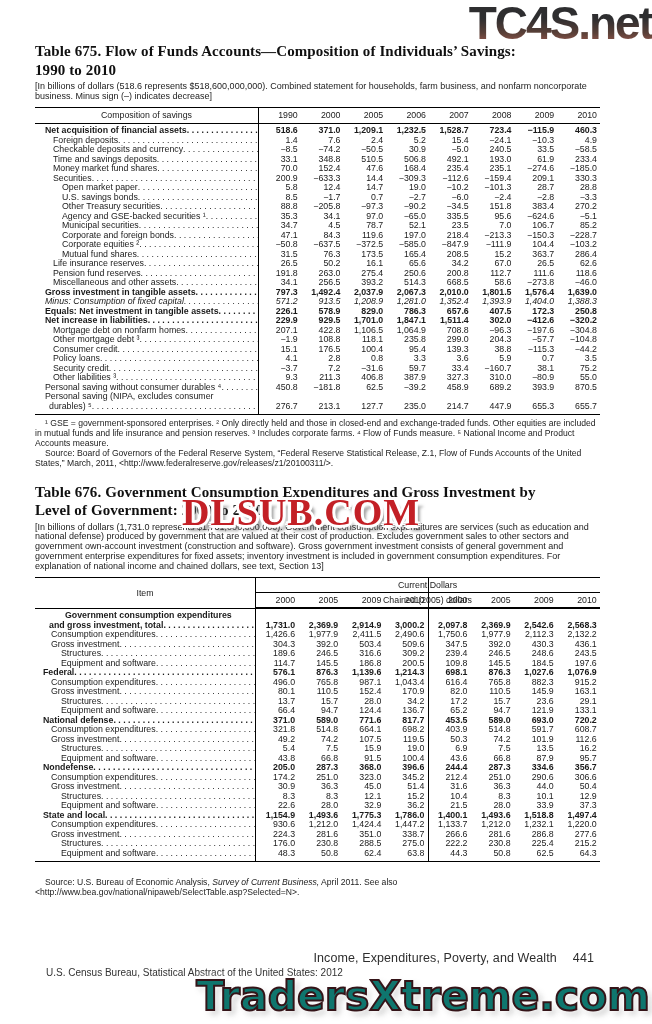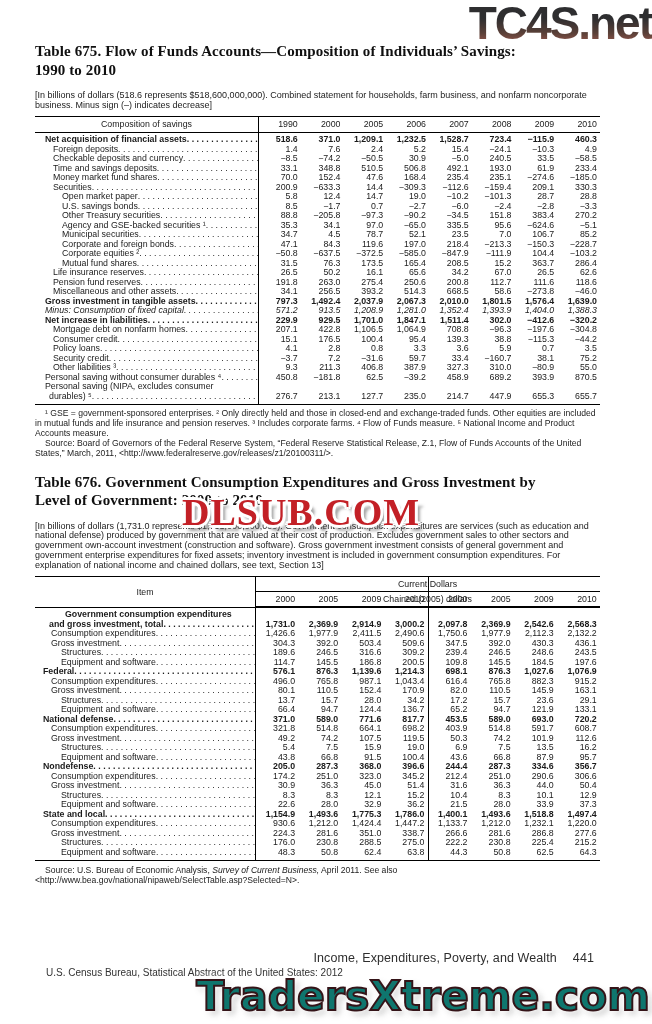--- a/index.html
+++ b/index.html
@@ -11,21 +11,21 @@
 
   
   .tbl-title{
     font-family:"Liberation Serif",serif;font-weight:bold;color:#101010;
     font-size:15px;line-height:18.5px;letter-spacing:.1px;margin:0;
   }
   #t675-title{margin-top:42px;}
   #t676-title{margin-top:14px;}
 
   
-  .note{font-size:9px;line-height:9.8px;margin-top:12px;color:#222;}
+  .note{font-size:9px;line-height:9.8px;margin-top:3px;color:#222;}
 
   
   .tbl{position:relative;margin-top:5px;border-bottom:1.4px solid #000;font-size:8.8px;}
   .vr{position:absolute;top:0;bottom:0;width:1px;background:#000;}
   .thead675{display:flex;align-items:center;height:15px;border-top:1.4px solid #000;border-bottom:.8px solid #000;}
   .thead675 .hstub{width:223px;text-align:center;}
   .t676-head{position:relative;height:30px;border-top:1.4px solid #000;border-bottom:.8px solid #000;}
   .t676-head .hstub{position:absolute;left:0;top:0;width:220px;height:30px;display:flex;align-items:center;justify-content:center;}
   .t676-head .hgroups{position:absolute;left:220px;right:0;top:0;height:14px;display:flex;flex-direction:column;}
   .t676-head .hgroups .g{flex:1;text-align:center;border-bottom:.8px solid #000;line-height:14px;}
@@ -52,21 +52,21 @@
   .trow.total .l1{padding-left:30px;}
   .trow.total .l2{padding-left:14px;}
   .t675 .l2{padding-left:14px;}
   .cell{text-align:right;padding-right:3px;box-sizing:border-box;flex:0 0 auto;}
   .c675{width:42.75px;}
   .c676{width:43.1px;}
 
   
   .fnotes{margin-top:4px;font-size:8.6px;line-height:9.9px;color:#222;}
   .fnotes p{margin:0;text-indent:10px;overflow-wrap:anywhere;}
-  .src{margin-top:5px;font-size:8.6px;line-height:9.9px;color:#222;text-indent:10px;overflow-wrap:anywhere;}
+  .src{margin-top:16px;font-size:8.6px;line-height:9.9px;color:#222;text-indent:10px;overflow-wrap:anywhere;}
   .src .it{font-style:italic;}
 
   
   .footer-line{position:absolute;right:58px;top:951px;font-size:12.5px;color:#2e2e2e;letter-spacing:.1px;}
   .footer-line .pgnum{margin-left:16px;}
   .credit{position:absolute;left:46px;top:967px;font-size:10px;color:#333;}
 
   
   .wm-top{
     position:absolute;top:0px;right:0px;z-index:5;
@@ -426,20 +426,36 @@
           <span class="cell c675">1,208.9</span>
           <span class="cell c675">1,281.0</span>
           <span class="cell c675">1,352.4</span>
           <span class="cell c675">1,393.9</span>
           <span class="cell c675">1,404.0</span>
           <span class="cell c675">1,388.3</span>
         </div>
         <div class="trow gap bold">
           <div class="stub">
             <div class="ln l1 ind0">
+              <span class="lt">Equals: Net investment in tangible assets</span>
+              <span class="lead"></span>
+            </div>
+          </div>
+          <span class="cell c675">226.1</span>
+          <span class="cell c675">578.9</span>
+          <span class="cell c675">829.0</span>
+          <span class="cell c675">786.3</span>
+          <span class="cell c675">657.6</span>
+          <span class="cell c675">407.5</span>
+          <span class="cell c675">172.3</span>
+          <span class="cell c675">250.8</span>
+        </div>
+        <div class="trow gap bold">
+          <div class="stub">
+            <div class="ln l1 ind0">
               <span class="lt">Net increase in liabilities</span>
               <span class="lead"></span>
             </div>
           </div>
           <span class="cell c675">229.9</span>
           <span class="cell c675">929.5</span>
           <span class="cell c675">1,701.0</span>
           <span class="cell c675">1,847.1</span>
           <span class="cell c675">1,511.4</span>
           <span class="cell c675">302.0</span>
@@ -454,20 +470,36 @@
             </div>
           </div>
           <span class="cell c675">207.1</span>
           <span class="cell c675">422.8</span>
           <span class="cell c675">1,106.5</span>
           <span class="cell c675">1,064.9</span>
           <span class="cell c675">708.8</span>
           <span class="cell c675">−96.3</span>
           <span class="cell c675">−197.6</span>
           <span class="cell c675">−304.8</span>
+        </div>
+        <div class="trow">
+          <div class="stub">
+            <div class="ln l1 ind1">
+              <span class="lt">Other mortgage debt ³</span>
+              <span class="lead"></span>
+            </div>
+          </div>
+          <span class="cell c675">−1.9</span>
+          <span class="cell c675">108.8</span>
+          <span class="cell c675">118.1</span>
+          <span class="cell c675">235.8</span>
+          <span class="cell c675">299.0</span>
+          <span class="cell c675">204.3</span>
+          <span class="cell c675">−57.7</span>
+          <span class="cell c675">−104.8</span>
         </div>
         <div class="trow">
           <div class="stub">
             <div class="ln l1 ind1">
               <span class="lt">Consumer credit</span>
               <span class="lead"></span>
             </div>
           </div>
           <span class="cell c675">15.1</span>
           <span class="cell c675">176.5</span>

